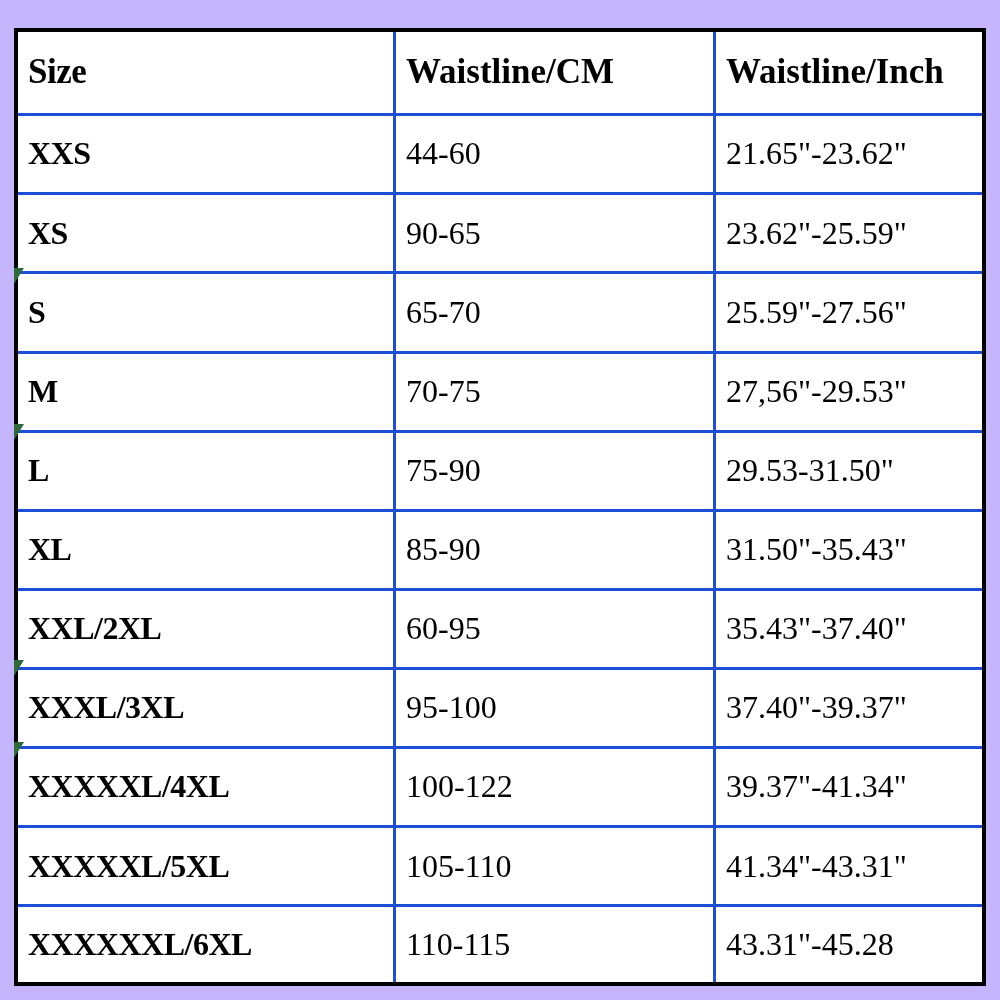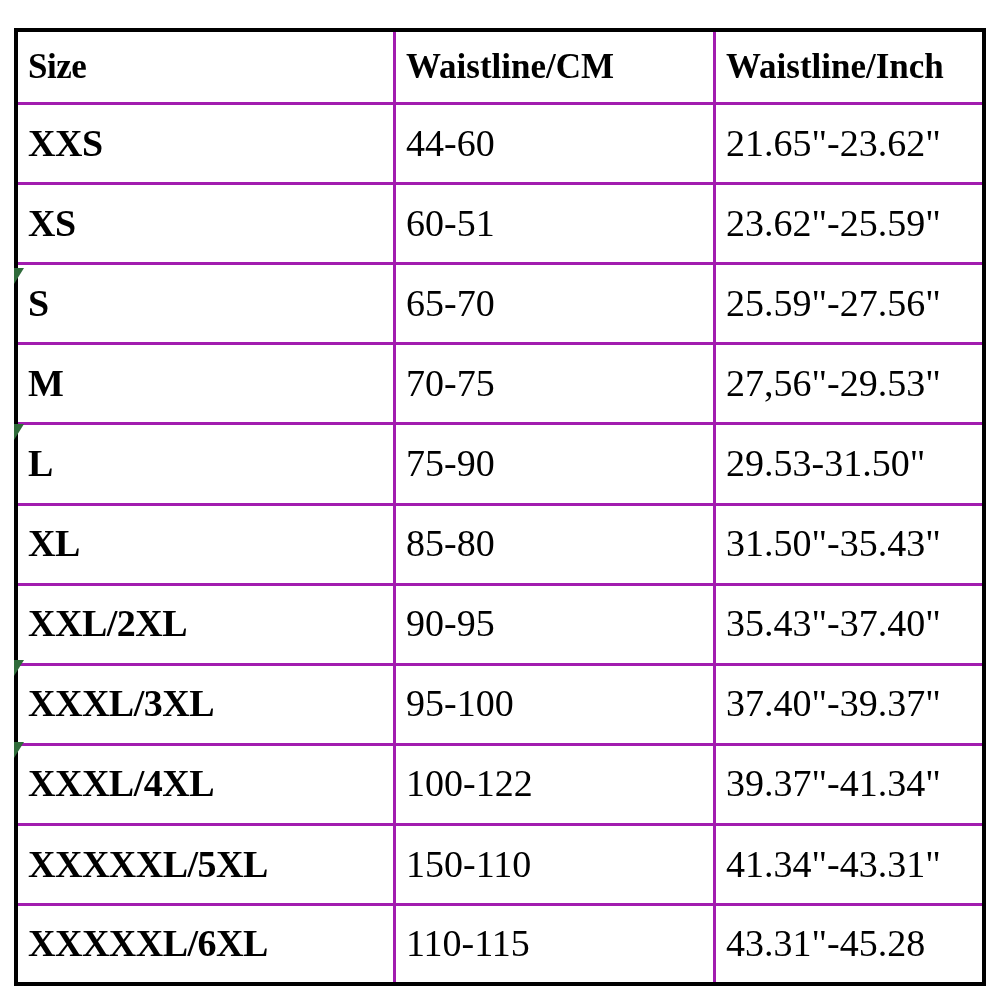--- a/index.html
+++ b/index.html
@@ -10,45 +10,45 @@
     width: 1000px;
     height: 1000px;
     background: #000000;
     font-family: "Liberation Serif", serif;
     overflow: hidden;
   }
   .page {
     position: relative;
     width: 1000px;
     height: 1000px;
-    background: #ffffff;
+    background: #c4b5fd;
     box-sizing: border-box;
   }
   .table-wrap {
     position: absolute;
     left: 14px;
     top: 28px;
     width: 972px;
     height: 958px;
     background: #ffffff;
     box-sizing: border-box;
     border: 4px solid #000000;
     overflow: hidden;
   }
   table.size-table {
     width: 100%;
     height: 100%;
     border-collapse: collapse;
     table-layout: fixed;
   }
   table.size-table td {
-    border: 3px solid #a21caf;
+    border: 3px solid #1d4ed8;
     padding: 0 10px;
     vertical-align: middle;
-    font-size: 38px;
+    font-size: 32px;
     line-height: 1.05;
     color: #000000;
     white-space: nowrap;
     overflow: hidden;
   }
   table.size-table tr.header-row td {
     font-weight: bold;
     font-size: 35px;
   }
   table.size-table tr td.col-size {
@@ -105,65 +105,65 @@
           <td class="col-cm">Waistline/CM</td>
           <td class="col-inch">Waistline/Inch</td>
         </tr>
         <tr>
           <td class="col-size">XXS</td>
           <td class="col-cm">44-60</td>
           <td class="col-inch">21.65"-23.62"</td>
         </tr>
         <tr>
           <td class="col-size">XS</td>
-          <td class="col-cm">60-51</td>
+          <td class="col-cm">90-65</td>
           <td class="col-inch">23.62"-25.59"</td>
         </tr>
         <tr>
           <td class="col-size">S</td>
           <td class="col-cm">65-70</td>
           <td class="col-inch">25.59"-27.56"</td>
         </tr>
         <tr>
           <td class="col-size">M</td>
           <td class="col-cm">70-75</td>
           <td class="col-inch">27,56"-29.53"</td>
         </tr>
         <tr>
           <td class="col-size">L</td>
           <td class="col-cm">75-90</td>
           <td class="col-inch">29.53-31.50"</td>
         </tr>
         <tr>
           <td class="col-size">XL</td>
-          <td class="col-cm">85-80</td>
+          <td class="col-cm">85-90</td>
           <td class="col-inch">31.50"-35.43"</td>
         </tr>
         <tr>
           <td class="col-size">XXL/2XL</td>
-          <td class="col-cm">90-95</td>
+          <td class="col-cm">60-95</td>
           <td class="col-inch">35.43"-37.40"</td>
         </tr>
         <tr>
           <td class="col-size">XXXL/3XL</td>
           <td class="col-cm">95-100</td>
           <td class="col-inch">37.40"-39.37"</td>
         </tr>
         <tr>
-          <td class="col-size">XXXL/4XL</td>
+          <td class="col-size">XXXXXL/4XL</td>
           <td class="col-cm">100-122</td>
           <td class="col-inch">39.37"-41.34"</td>
         </tr>
         <tr>
           <td class="col-size">XXXXXL/5XL</td>
-          <td class="col-cm">150-110</td>
+          <td class="col-cm">105-110</td>
           <td class="col-inch">41.34"-43.31"</td>
         </tr>
         <tr>
-          <td class="col-size">XXXXXL/6XL</td>
+          <td class="col-size">XXXXXXL/6XL</td>
           <td class="col-cm">110-115</td>
           <td class="col-inch">43.31"-45.28</td>
         </tr>
       </tbody>
     </table>
   </div>
 
   <div class="corner-mark m1"></div>
   <div class="corner-mark m2"></div>
   <div class="corner-mark m3"></div>

